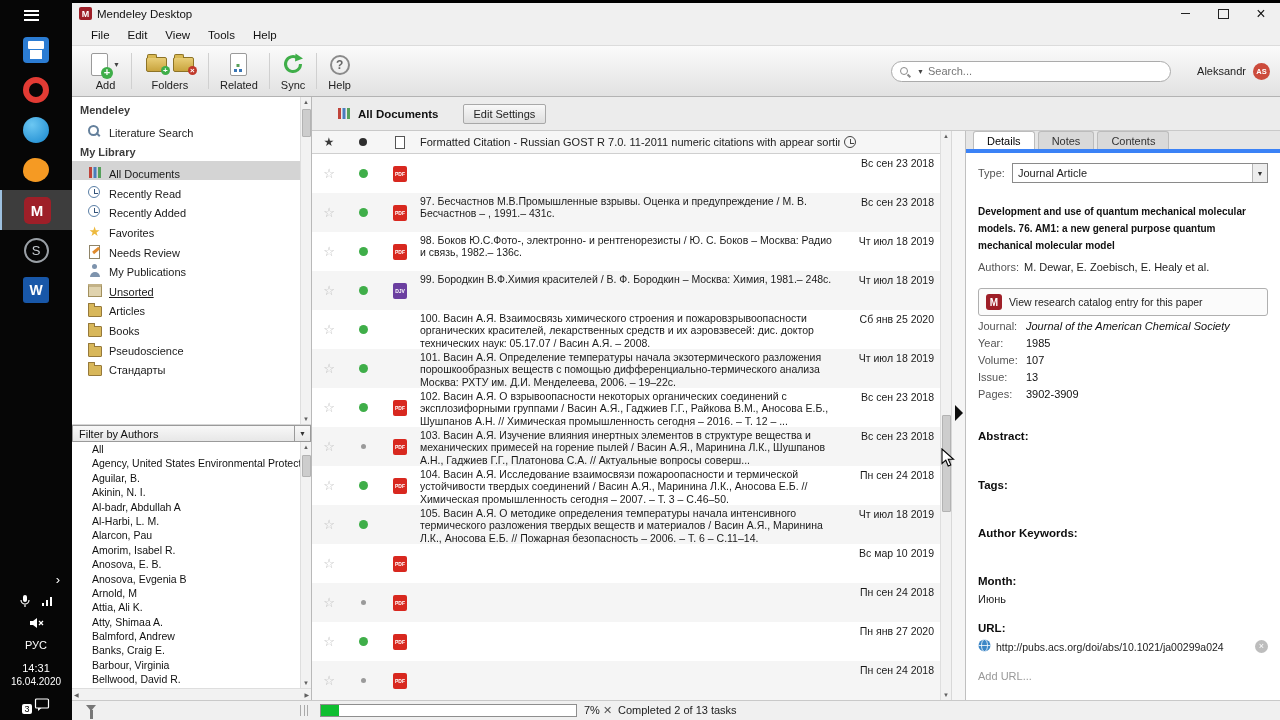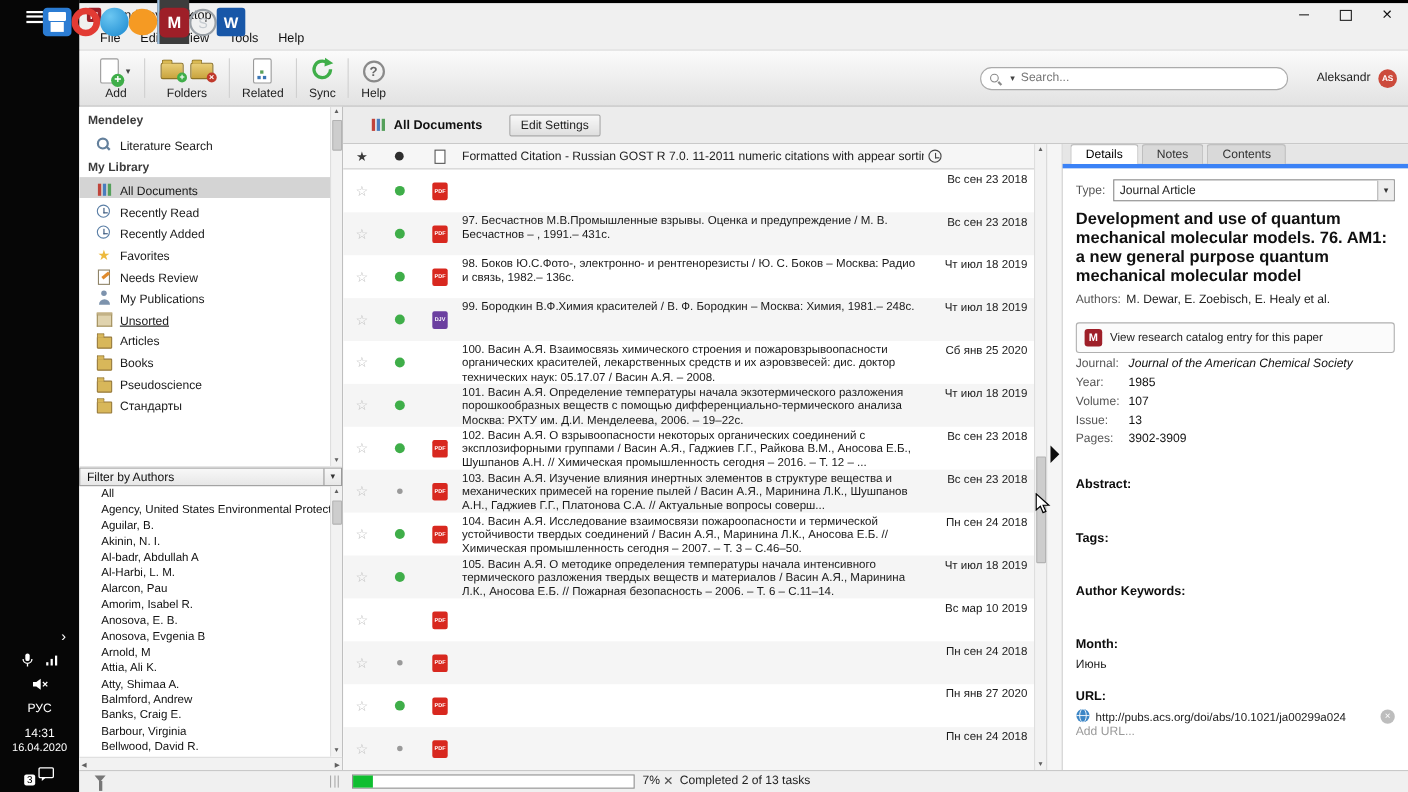--- a/index.html
+++ b/index.html
@@ -1,21 +1,21 @@
 <!DOCTYPE html>
 <html><head>
 <meta charset="utf-8">
 <style>
 *{margin:0;padding:0;box-sizing:border-box}
 html,body{width:1280px;height:720px;overflow:hidden}
 body{font-family:"Liberation Sans",sans-serif;font-size:11px;background:#000;color:#222}
 #screen{position:relative;width:1280px;height:720px;display:flex}
 
 
-.taskbar{width:72px;height:720px;background:#060606;flex:none;position:relative;display:flex;flex-direction:row;align-items:flex-start}
+.taskbar{width:72px;height:720px;background:#060606;flex:none;position:relative;display:flex;flex-direction:column;align-items:flex-start}
 .tb-start{width:72px;height:30px;background:none;border:none;display:flex;align-items:center;justify-content:flex-start;padding-left:24px;cursor:pointer}
 .hamburger{width:15px;height:11px;border-top:2px solid #fff;border-bottom:2px solid #fff;position:relative}
 .hamburger::after{content:"";position:absolute;left:0;top:2.5px;width:15px;height:2px;background:#fff}
 .tb-app{width:72px;height:40px;background:none;border:none;display:flex;align-items:center;justify-content:center;cursor:pointer}
 .tb-app.active{background:#3d3d3d;border-left:2px solid #9ec1e0}
 .ic-floppy{width:26px;height:26px;border-radius:4px;background:#2b7cd3;position:relative}
 .ic-floppy::before{content:"";position:absolute;left:5px;top:4px;width:16px;height:8px;background:#fff;border-radius:1px}
 .ic-floppy::after{content:"";position:absolute;left:7px;bottom:4px;width:12px;height:9px;background:#fff}
 .ic-opera{width:26px;height:26px;border-radius:50%;border:6px solid #e23b34}
 .ic-bluecircle{width:26px;height:26px;border-radius:50%;background:radial-gradient(circle at 35% 30%,#6cc7f2,#1787cf)}
@@ -159,21 +159,21 @@
 .details{width:315px;flex:none;background:#fff;border-left:1px solid #c0c0c0;display:flex;flex-direction:column;min-height:0}
 .dtabs{height:22px;flex:none;background:#e6e6e6;border-bottom:4px solid #3b82f6;display:flex;align-items:flex-end;padding-left:7px;gap:3px}
 .dtab{padding:3px 13px 2px;border:1px solid #bcbcbc;border-bottom:none;background:#d9d9d9;border-radius:3px 3px 0 0;font-size:11px;color:#333;cursor:pointer}
 .dtab.active{background:#fff;color:#000}
 .dcontent{flex:1;padding:10px 12px;overflow:hidden;font-size:11px;color:#222}
 .typerow{display:flex;align-items:center;gap:7px;height:20px}
 .typerow .tlbl{color:#555}
 .select{flex:1;height:20px;border:1px solid #8a8a8a;background:#fff;display:flex;align-items:center;padding-left:5px;cursor:pointer}
 .select .selarrow{margin-left:auto;width:15px;height:18px;border-left:1px solid #b5b5b5;background:#ededed;display:flex;align-items:center;justify-content:center;font-size:7px;color:#333}
 .selarrow::after{content:"▼"}
-.dtitle{margin-top:8px;font-weight:bold;font-size:15px;line-height:17px;color:#101010}
+.dtitle{margin-top:20px;font-weight:bold;font-size:10px;line-height:17px;color:#101010}
 .dauthors{margin-top:6px;line-height:14px}
 .dauthors .tlbl{color:#555;margin-right:5px}
 .catalogbtn{margin-top:14px;display:flex;align-items:center;gap:7px;border:1px solid #b0b0b0;border-radius:3px;background:#fbfbfb;padding:5px 7px;font-size:10.5px;color:#222;cursor:pointer}
 .mlogo{width:16px;height:16px;border-radius:3px;background:#9e1f28;color:#fff;display:flex;align-items:center;justify-content:center;font-weight:bold;font-size:10px;flex:none}
 .mlogo::after{content:"M"}
 .fields{}
 .fieldrow{display:flex;margin-top:3px;line-height:14px}
 .fieldrow .flbl{width:48px;color:#555;flex:none}
 .fieldrow .fval{flex:1;color:#111}
 .fval.italic{font-style:italic}
@@ -181,21 +181,21 @@
 .lbl-abstract{margin-top:28px}
 .lbl-tags{margin-top:35px}
 .lbl-keywords{margin-top:34px}
 .lbl-month{margin-top:34px}
 .monthval{margin-top:5px;line-height:13px}
 .lbl-url{margin-top:15px}
 .urlrow{display:flex;align-items:center;gap:5px;margin-top:4px;height:15px}
 .urltext{flex:1;font-size:10.5px;color:#222;white-space:nowrap;overflow:hidden;cursor:pointer}
 .removeurl{width:13px;height:13px;border-radius:50%;background:#bdbdbd;color:#fff;font-size:9px;line-height:13px;text-align:center;flex:none;cursor:pointer}
 .removeurl::after{content:"×"}
-.addurl{margin-top:0;color:#999;cursor:pointer}
+.addurl{margin-top:16px;color:#999;cursor:pointer}
 
 
 .statusbar{height:20px;flex:none;background:#f0f0f0;border-top:1px solid #c9c9c9;position:relative;font-size:11px;color:#222}
 .funnel{position:absolute;left:14px;top:4px;width:0;height:0;border-left:5px solid transparent;border-right:5px solid transparent;border-top:6px solid #777;cursor:pointer}
 .funnel::after{content:"";position:absolute;left:-1.5px;top:-1px;width:3px;height:9px;background:#777}
 .grip{position:absolute;left:228px;top:4px;width:8px;height:11px;border-left:1px solid #aaa;border-right:1px solid #aaa;cursor:pointer}
 .grip::after{content:"";position:absolute;left:3px;top:0;width:1px;height:11px;background:#aaa}
 .progress{position:absolute;left:248px;top:3px;width:257px;height:13px;border:1px solid #8e8e8e;background:#fff}
 .progress-fill{height:100%;background:#0fbe30}
 .pct{position:absolute;left:512px;top:3px}

